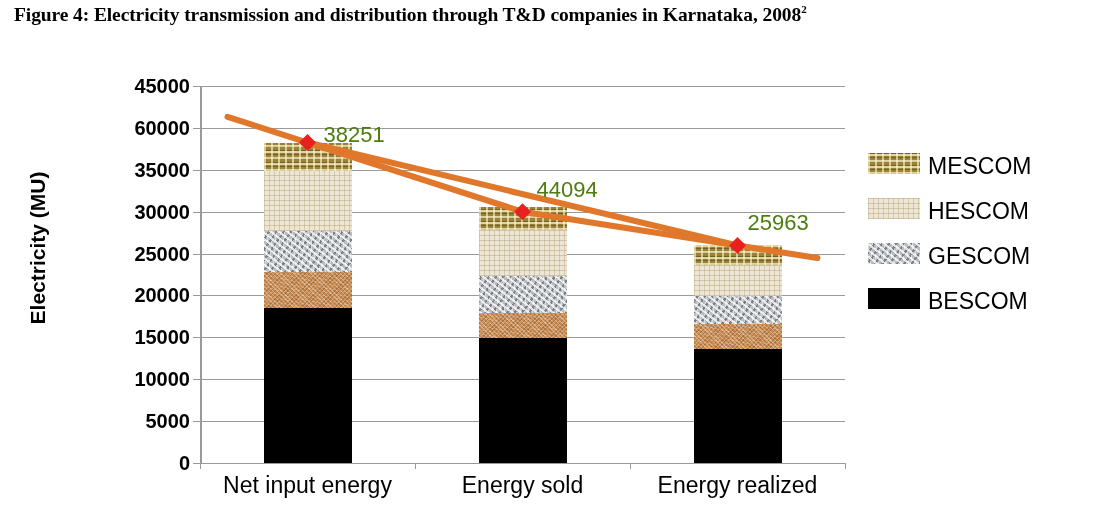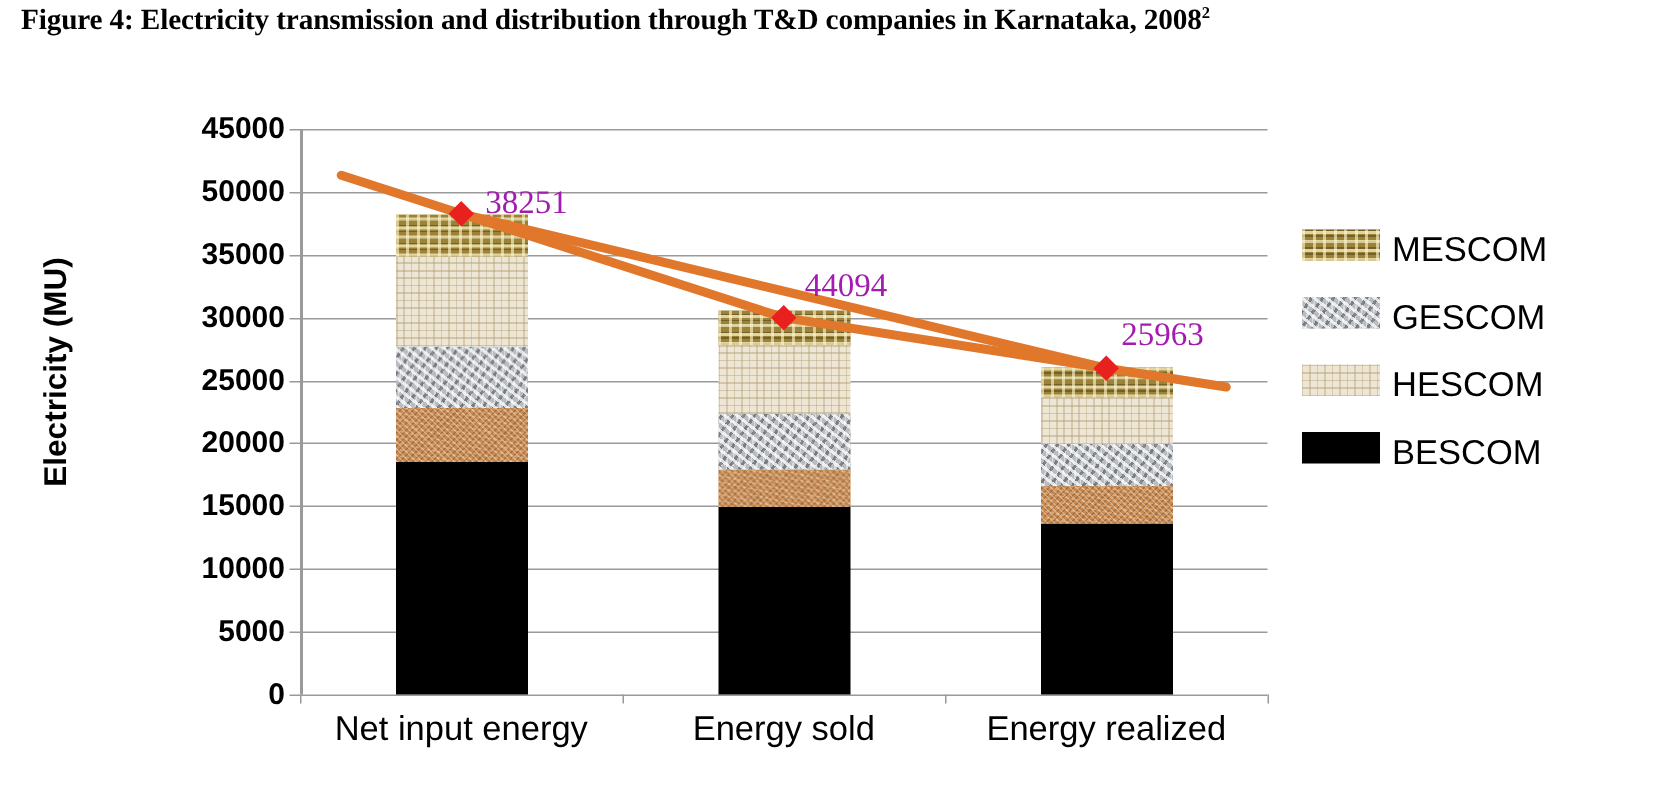--- a/index.html
+++ b/index.html
@@ -166,25 +166,24 @@
     left: 0;
     top: 0;
     width: 645px;
     height: 377px;
     pointer-events: none;
   }
 
   .point-label {
     position: absolute;
     font-size: 22px;
-    color: #a21caf;
+    color: #4d7c0f;
     white-space: nowrap;
     transform: translate(0, -50%);
     line-height: 1;
-    font-family: Liberation Serif, serif;
   }
 
   
   .xlabel {
     position: absolute;
     top: 386px;
     width: 240px;
     text-align: center;
     font-size: 23px;
     color: #000;
@@ -244,21 +243,21 @@
 <div id="figure-caption">
   <span>Figure 4: Electricity transmission and distribution through T&amp;D companies in Karnataka, 2008</span><span class="sup">2</span>
 </div>
 
 <div id="chart-area">
 
   <div id="yaxis-title">Electricity (MU)</div>
 
   <div id="ytick-labels">
       <div class="ylabel" style="top: 0px;">45000</div>
-      <div class="ylabel" style="top: 41.8889px;">50000</div>
+      <div class="ylabel" style="top: 41.8889px;">60000</div>
       <div class="ylabel" style="top: 83.7778px;">35000</div>
       <div class="ylabel" style="top: 125.667px;">30000</div>
       <div class="ylabel" style="top: 167.556px;">25000</div>
       <div class="ylabel" style="top: 209.444px;">20000</div>
       <div class="ylabel" style="top: 251.333px;">15000</div>
       <div class="ylabel" style="top: 293.222px;">10000</div>
       <div class="ylabel" style="top: 335.111px;">5000</div>
       <div class="ylabel" style="top: 377px;">0</div>
     </div>
 
@@ -331,25 +330,25 @@
       <div class="tick-x" style="left: 645px;"></div>
       <div class="tick-x" style="left: 0px;"></div>
     </div>
 
   <div id="legend">
       <div class="legend-row">
         <span class="legend-swatch seg-MESCOM"></span>
         <span class="legend-label">MESCOM</span>
       </div>
       <div class="legend-row">
+        <span class="legend-swatch seg-HESCOM"></span>
+        <span class="legend-label">HESCOM</span>
+      </div>
+      <div class="legend-row">
         <span class="legend-swatch seg-GESCOM"></span>
         <span class="legend-label">GESCOM</span>
-      </div>
-      <div class="legend-row">
-        <span class="legend-swatch seg-HESCOM"></span>
-        <span class="legend-label">HESCOM</span>
       </div>
       <div class="legend-row">
         <span class="legend-swatch seg-BESCOM"></span>
         <span class="legend-label">BESCOM</span>
       </div>
     </div>
 </div>
 
 </body></html>

